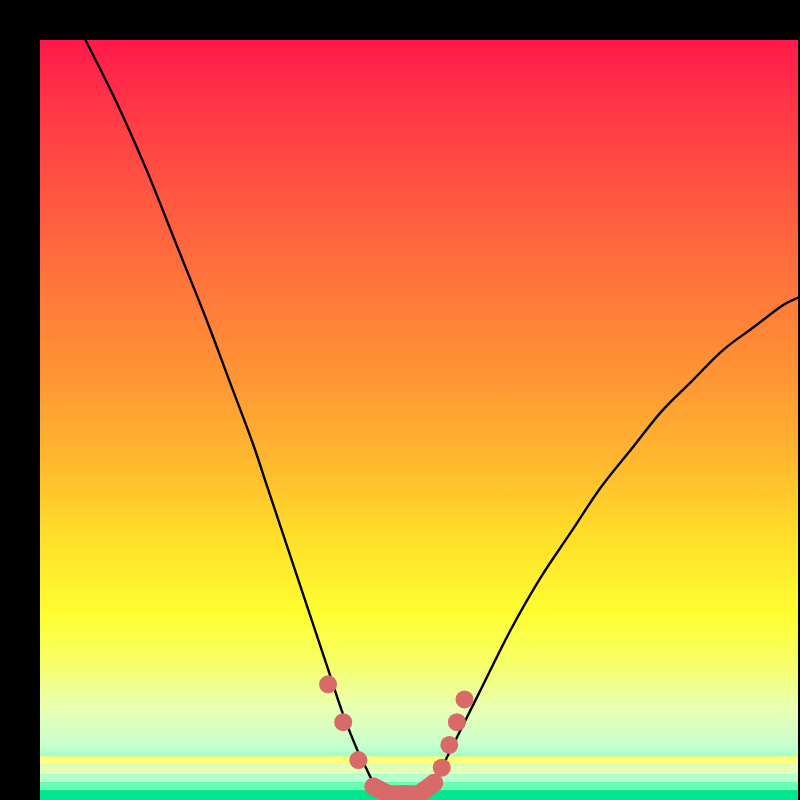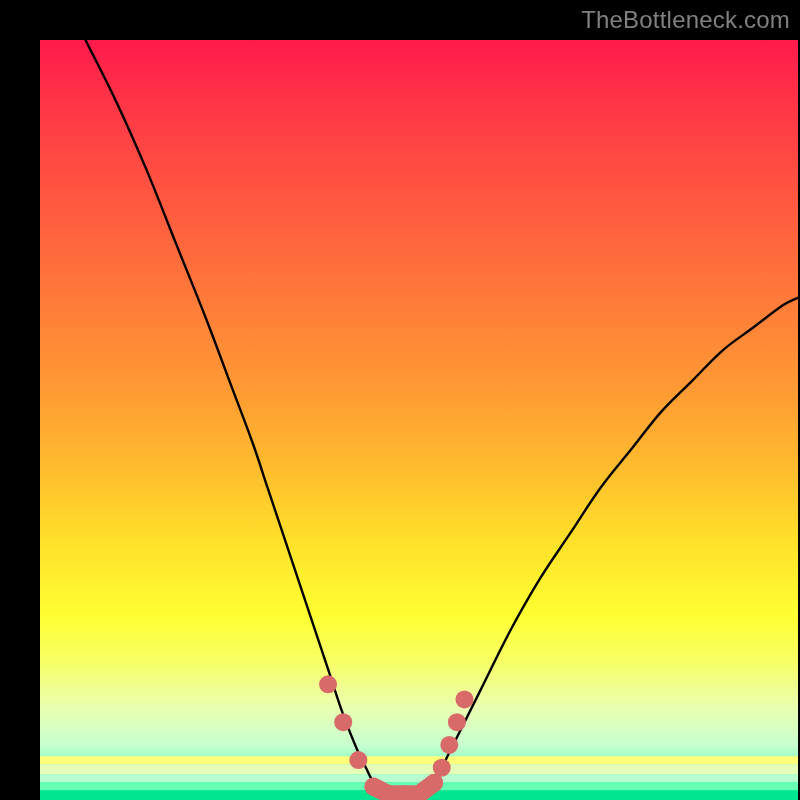--- a/index.html
+++ b/index.html
@@ -70,14 +70,13 @@
       <circle cx="373.52" cy="786.63" r="9" fill="#d86a6a"></circle>
       <circle cx="388.68" cy="794.21" r="9" fill="#d86a6a"></circle>
       <circle cx="403.84" cy="794.21" r="9" fill="#d86a6a"></circle>
       <circle cx="419" cy="794.21" r="9" fill="#d86a6a"></circle>
       <circle cx="434.16" cy="782.84" r="9" fill="#d86a6a"></circle>
       <circle cx="441.74" cy="767.68" r="9" fill="#d86a6a"></circle>
       <circle cx="449.32000000000005" cy="744.9399999999999" r="9" fill="#d86a6a"></circle>
       <circle cx="456.90000000000003" cy="722.2" r="9" fill="#d86a6a"></circle>
       <circle cx="464.48" cy="699.46" r="9" fill="#d86a6a"></circle>
     </svg>
-  <div class="watermark">TheBottleneck.com</div>
 </div>
 
 </body></html>

